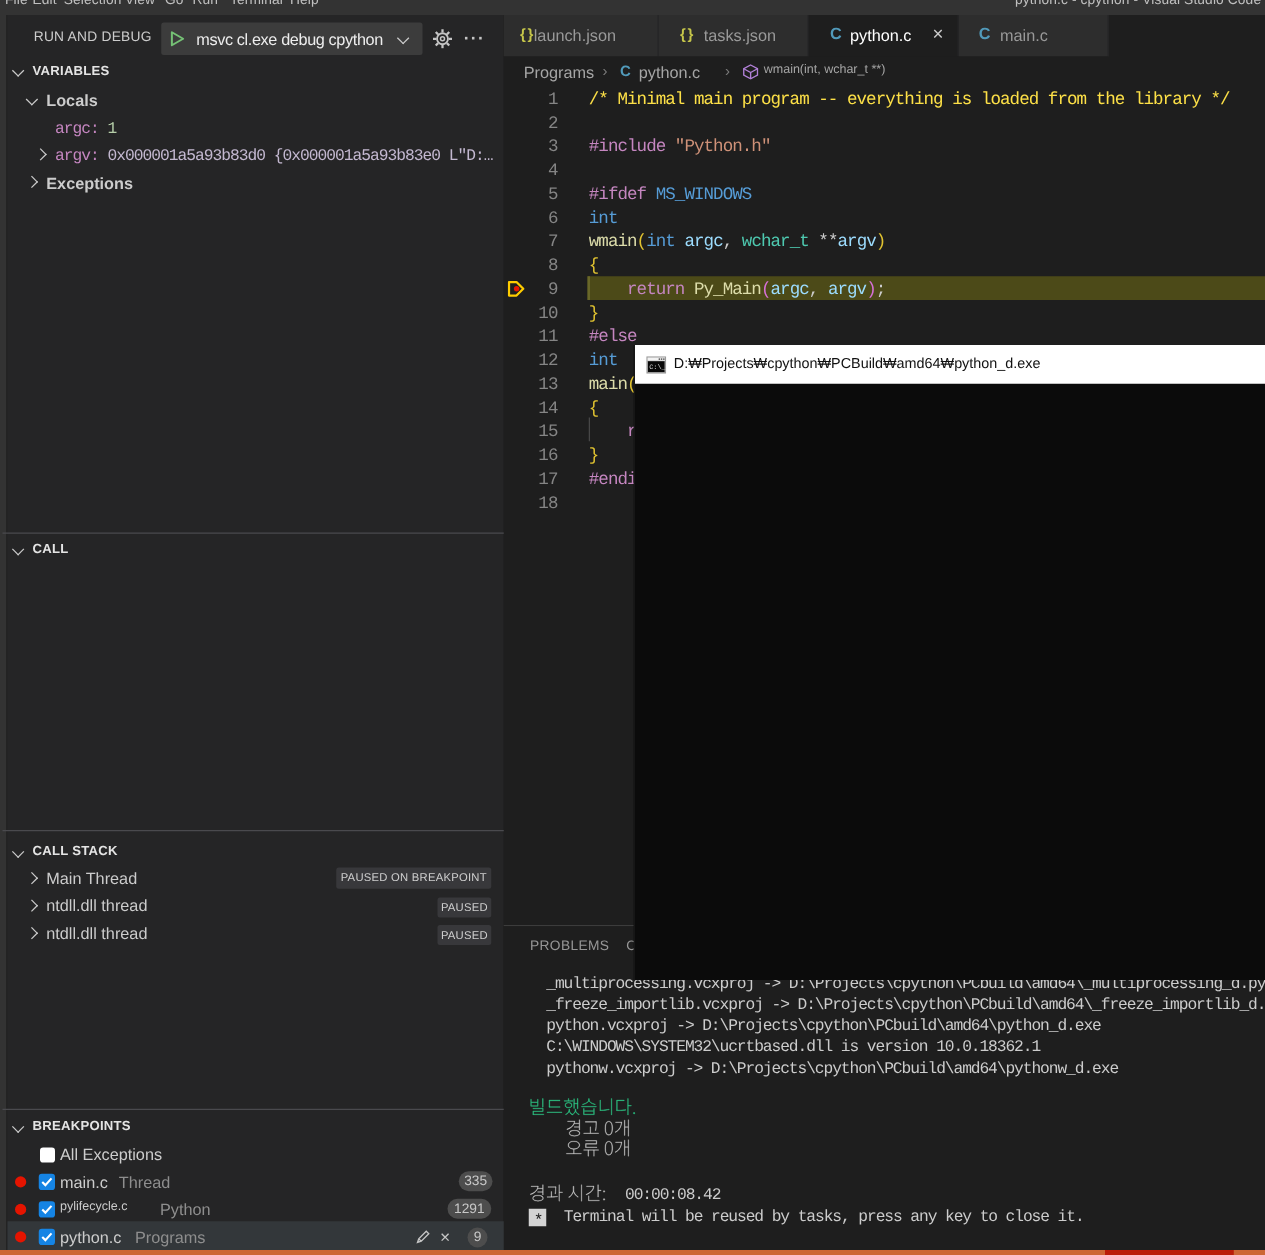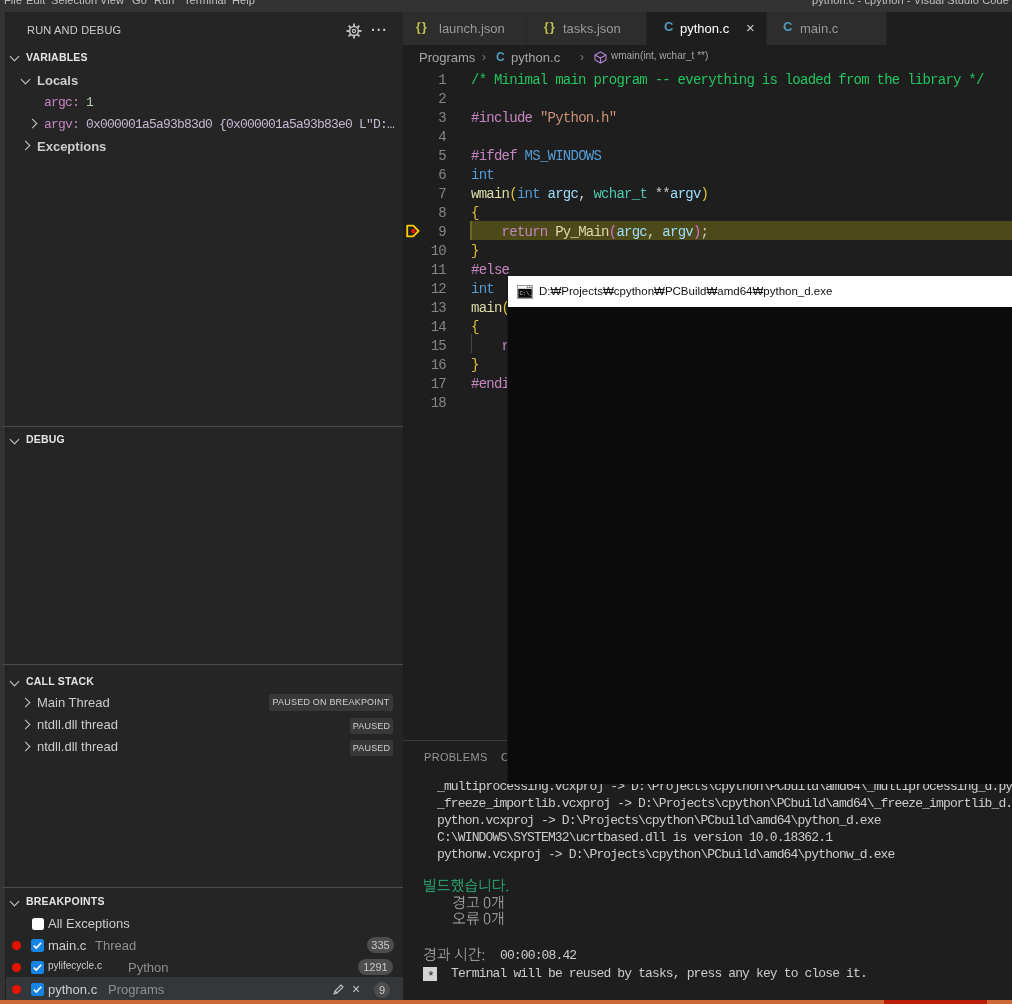--- a/index.html
+++ b/index.html
@@ -26,21 +26,21 @@
 .ln { position:absolute; left:403px; width:43px; text-align:right; color:#858585; font-family:"Liberation Mono", monospace; font-size:14px; letter-spacing:-0.75px; line-height:19px; }
 .cl { position:absolute; left:471px; white-space:pre; font-family:"Liberation Mono", monospace; font-size:14px; letter-spacing:-0.75px; line-height:19px; color:#cccccc; }
 .tl { position:absolute; white-space:pre; font-family:"Liberation Mono", monospace; font-size:13px; letter-spacing:-0.87px; line-height:17px; color:#cccccc; }
 .bluebox { position:absolute; width:13px; height:13px; border-radius:2.5px; background:#1584e4; }
 .whitebox { position:absolute; width:12px; height:12px; border-radius:2.5px; background:#ffffff; }
 
 #editor { left:403px; top:12px; width:609px; height:988px; background:#1e1e1e; }
 .tab { position:absolute; top:12px; height:33px; background:#2d2d2d; border-right:1px solid #252526; color:#999999; font-size:13px; }
 .tab.active { background:#1e1e1e; color:#ffffff; }
 .tab .lbl { position:absolute; top:9px; }
-.cmt { color:#22c55e; } .kw { color:#569cd6; } .pp { color:#c586c0; } .str { color:#ce9178; }
+.cmt { color:#fde047; } .kw { color:#569cd6; } .pp { color:#c586c0; } .str { color:#ce9178; }
 .fn { color:#dcdcaa; } .var { color:#9cdcfe; } .ty { color:#4ec9b0; } .pl { color:#cccccc; }
 .b1 { color:#e0c230; } .b2 { color:#d670d6; }
 
 #panelborder { left:403px; top:740px; width:609px; height:1px; background:#3c3c3c; }
 #panel { left:403px; top:741px; width:609px; height:259px; background:#1e1e1e; overflow:hidden; }
 
 #statusbar { left:0; top:1000px; width:1012px; height:4px; background:#cd6735; }
 #statusred { left:884px; top:1000px; width:103px; height:4px; background:#bb1d09; }
 
 #cmdwin { left:507px; top:276px; width:505px; height:508px; background:#0b0b0b; border-left:1.5px solid #161616; }
@@ -63,20 +63,27 @@
 <div class="abs" id="activity"></div>
 <div class="abs" id="sidebar"></div>
 <div class="abs" id="editor"></div>
 <div class="abs" id="panelborder"></div>
 <div class="abs" id="panel"></div>
 <div class="abs" id="statusbar"></div>
 <div class="abs" id="statusred"></div>
 <div class="abs" id="uilayer" style="left:0;top:0;width:1012px;height:996px">
 
   <div class="abs ui" style="left:27px;top:24px;font-size:11px;color:#cccccc;letter-spacing:0.2px">RUN AND DEBUG</div>
+  <div class="abs" style="left:129px;top:18px;width:209px;height:26px;background:#3c3c3c;border-radius:2px">
+    <svg style="position:absolute;left:7px;top:6px" width="12" height="14" viewBox="0 0 12 14">
+        <path d="M1.5 1.8 L10.5 7 L1.5 12.2 Z" fill="none" stroke="#75c175" stroke-width="1.6" stroke-linejoin="round"></path>
+      </svg>
+    <span class="ui" style="position:absolute;left:28px;top:6px;font-size:13px;color:#ededed;letter-spacing:-0.3px">msvc cl.exe debug cpython</span>
+    <span class="chev down" style="left:190px;top:9px;border-color:#cccccc"></span>
+  </div>
   <svg class="abs" style="left:346px;top:23px" width="16" height="16" viewBox="0 0 16 16">
       <g stroke="#c5c5c5" fill="none">
         <circle cx="8" cy="8" r="4.4" stroke-width="1.5"></circle>
         <circle cx="8" cy="8" r="1.6" stroke-width="1.2"></circle>
         <g stroke-width="1.8">
           <line x1="8" y1="0.4" x2="8" y2="3"></line>
           <line x1="8" y1="13" x2="8" y2="15.6"></line>
           <line x1="0.4" y1="8" x2="3" y2="8"></line>
           <line x1="13" y1="8" x2="15.6" y2="8"></line>
           <line x1="2.6" y1="2.6" x2="4.5" y2="4.5"></line>
@@ -93,21 +100,21 @@
   <span class="chev down" style="left:22px;top:76px"></span>
   <div class="abs ui" style="left:37px;top:73px;font-size:13px;font-weight:bold;color:#cccccc">Locals</div>
   <div class="abs mono vline" style="left:44px;top:95px"><span style="color:#c586c0">argc: </span><span style="color:#b5cea8">1</span></div>
   <span class="chev right" style="left:29px;top:120px"></span>
   <div class="abs mono vline" style="left:44px;top:117px;width:358px;overflow:hidden"><span style="color:#c586c0">argv: </span><span style="color:#c3b8d0">0x000001a5a93b83d0 {0x000001a5a93b83e0 L"D:…</span></div>
   <span class="chev right" style="left:22px;top:142px"></span>
   <div class="abs ui" style="left:37px;top:139px;font-size:13px;font-weight:bold;color:#cccccc">Exceptions</div>
 
   <div class="abs sep2" style="left:2px;top:426px;width:401px"></div>
   <span class="chev down" style="left:11px;top:436px"></span>
-  <div class="abs ui hdrtxt" style="left:26px;top:433px">DEBUG</div>
+  <div class="abs ui hdrtxt" style="left:26px;top:433px">CALL</div>
 
   <div class="abs sep2" style="left:2px;top:664px;width:401px"></div>
   <span class="chev down" style="left:11px;top:678px"></span>
   <div class="abs ui hdrtxt" style="left:26px;top:675px">CALL STACK</div>
   <span class="chev right" style="left:22px;top:699px"></span>
   <div class="abs ui" style="left:37px;top:695px;font-size:13px;color:#cccccc">Main Thread</div>
   <div class="sbadge" style="left:269px;top:694px;width:124px;height:17px;line-height:17px">PAUSED ON BREAKPOINT</div>
   <span class="chev right" style="left:22px;top:721px"></span>
   <div class="abs ui" style="left:37px;top:717px;font-size:13px;color:#cccccc">ntdll.dll thread</div>
   <div class="sbadge" style="left:350px;top:718px;width:43px;height:16px;line-height:16px">PAUSED</div>
@@ -145,21 +152,21 @@
   <div class="abs ui" style="left:48px;top:982px;font-size:13px;color:#cccccc">python.c</div>
   <div class="abs ui" style="left:108px;top:982px;font-size:13px;color:#8e8e8e">Programs</div>
   <svg class="abs" style="left:332px;top:983px" width="13" height="13" viewBox="0 0 13 13">
       <path d="M2 11 L3 8 L9 2 L11 4 L5 10 Z M3 8 L5 10" fill="none" stroke="#c5c5c5" stroke-width="1.1"></path>
     </svg>
   <div class="abs ui" style="left:352px;top:981px;font-size:14px;color:#c5c5c5">×</div>
   <div class="badge" style="left:374px;top:982px;width:16px;height:16px;line-height:16px">9</div>
 
   <div class="tab" style="left:403px;width:124px">
       <span class="ui" style="position:absolute;left:13px;top:8px;color:#c5c54a;font-size:12px;font-weight:bold;letter-spacing:-1px">{ }</span>
-      <span class="lbl" style="left:36px">launch.json</span>
+      <span class="lbl" style="left:24px">launch.json</span>
     </div>
   <div class="tab" style="left:527px;width:120px">
       <span class="ui" style="position:absolute;left:17px;top:8px;color:#c5c54a;font-size:12px;font-weight:bold;letter-spacing:-1px">{ }</span>
       <span class="lbl" style="left:36px">tasks.json</span>
     </div>
   <div class="tab active" style="left:647px;width:120px">
       <span class="ui" style="position:absolute;left:17px;top:7px;color:#519aba;font-size:13px;font-weight:bold">C</span>
       <span class="lbl" style="left:33px">python.c</span>
       <span style="position:absolute;left:99px;top:7px;font-size:15px;color:#cccccc">×</span>
     </div>

